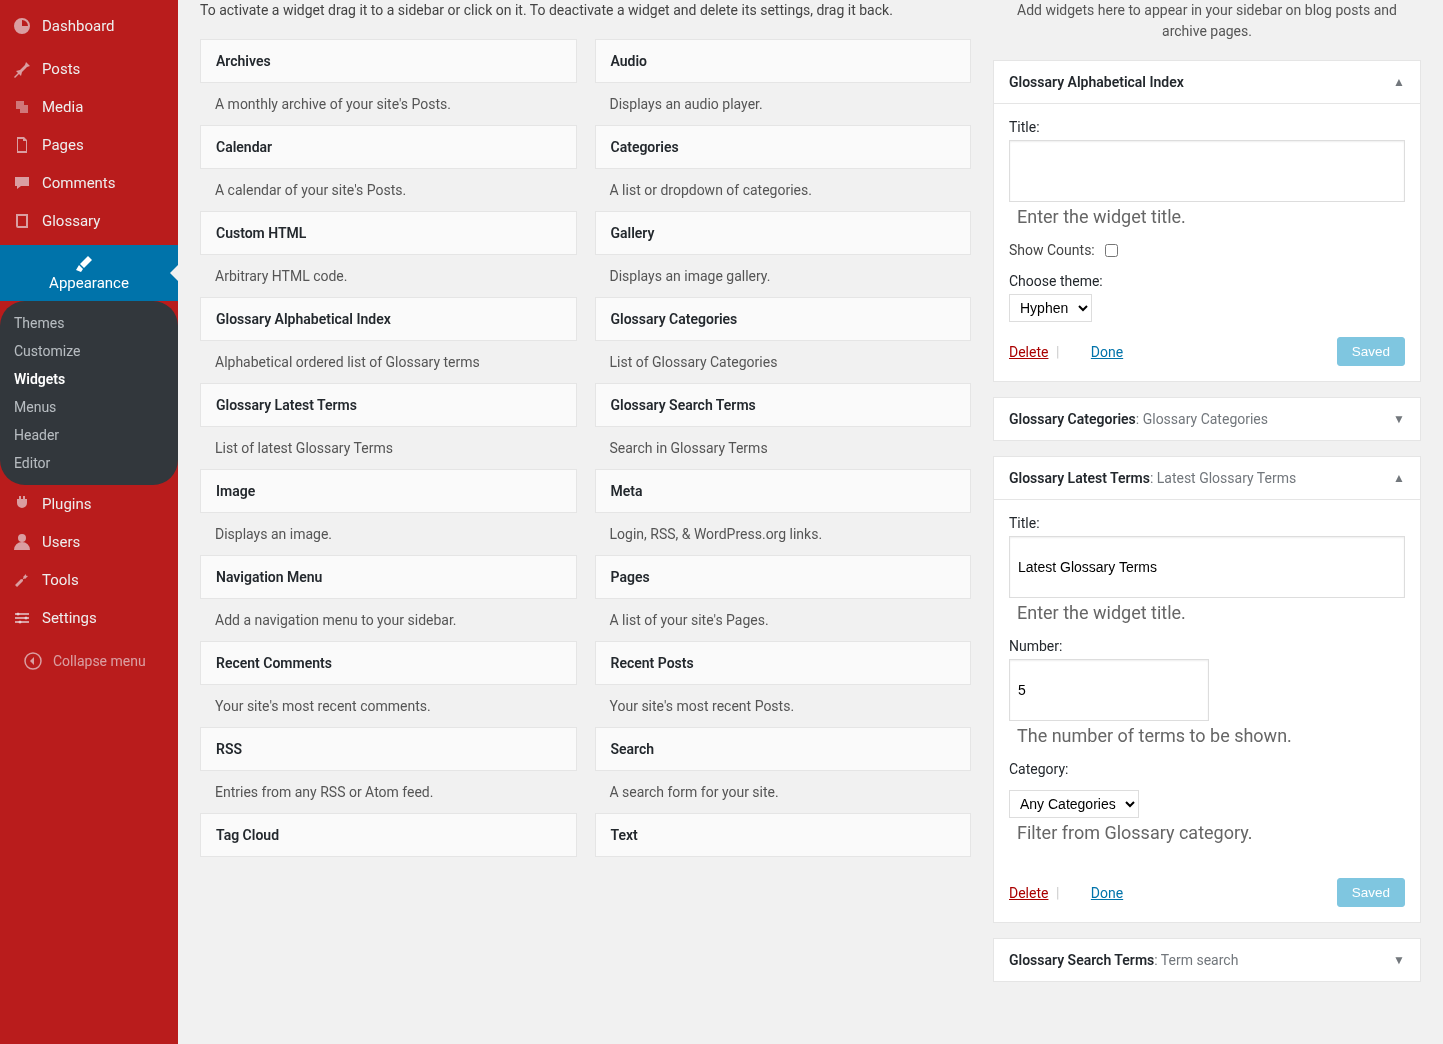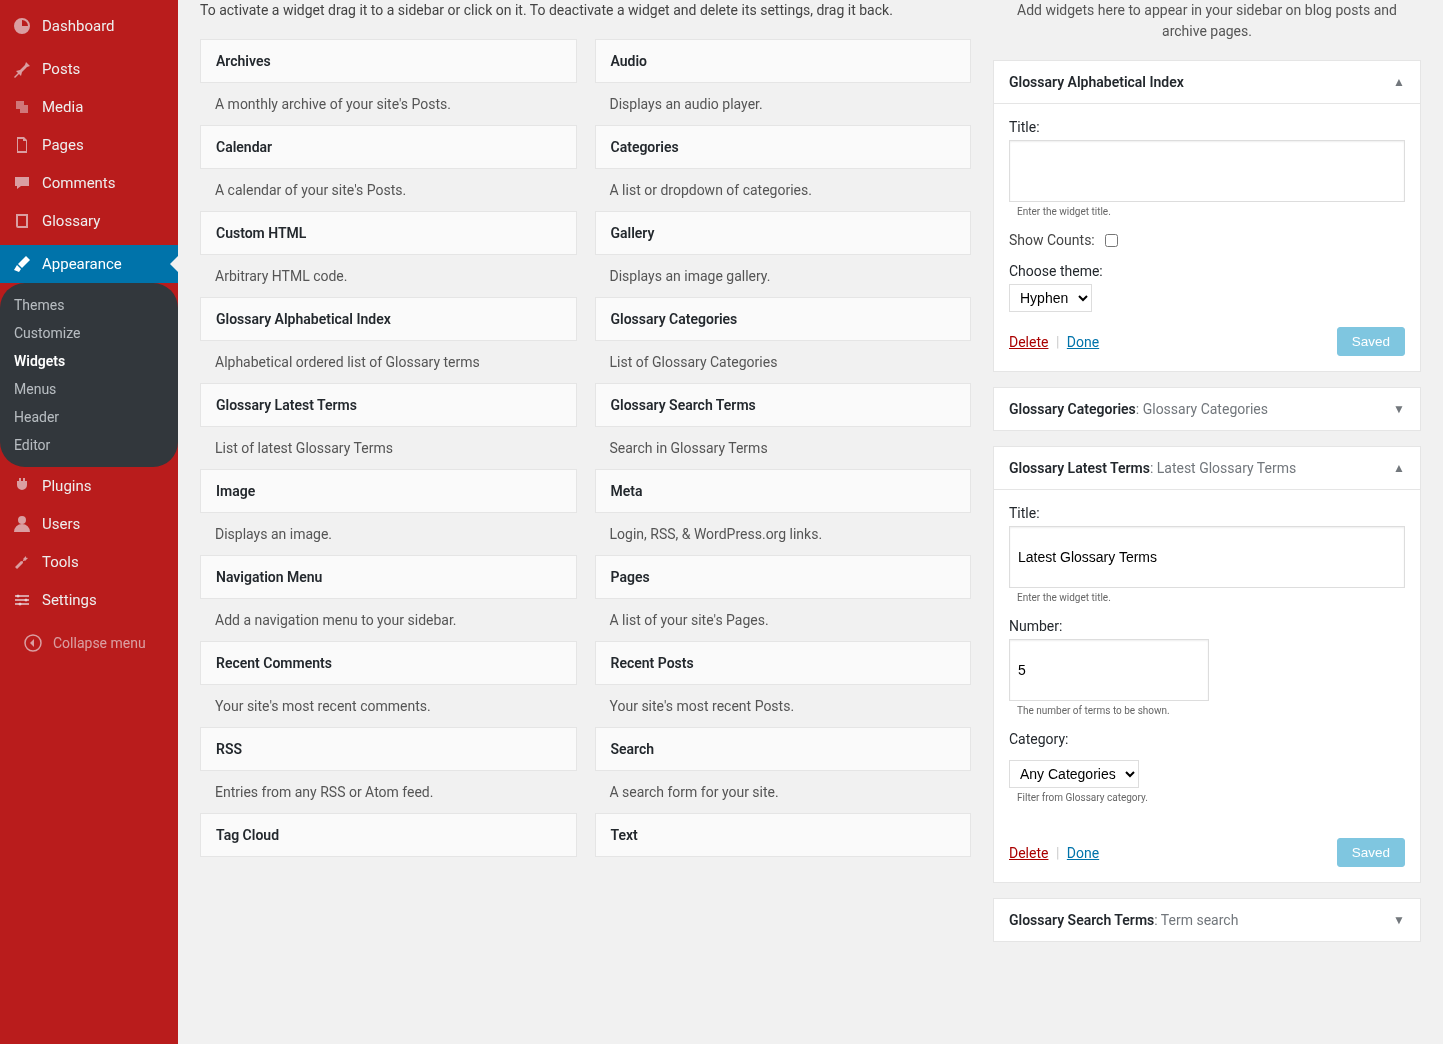--- a/index.html
+++ b/index.html
@@ -25,20 +25,21 @@
   padding: 9px 12px;
   color: #eee;
   cursor: pointer;
   font-size: 15px;
   position: relative;
 }
 .sidebar-item.active {
   background: #0073aa;
   color: #fff;
   font-weight: 400;
+  flex-direction: column;
 }
 .sidebar-item.active::after {
   content: '';
   position: absolute;
   right: 0;
   top: 50%;
   transform: translateY(-50%);
   border: 8px solid transparent;
   border-right-color: #f1f1f1;
 }
@@ -161,21 +162,21 @@
 .text-input {
   width: 100%;
   padding: 22px 8px;
   border: 1px solid #ddd;
   font-size: 14px;
   background: #fff;
   box-shadow: inset 0 1px 2px rgba(0,0,0,0.07);
 }
 .text-input.small { width: 200px; }
 .hint {
-  font-size: 10px;
+  font-size: 18px;
   color: #666;
   margin-top: 4px;
   margin-left: 8px;
 }
 .checkbox-row {
   display: flex;
   align-items: center;
   gap: 10px;
   font-size: 14px;
 }
@@ -187,21 +188,21 @@
   height: 28px;
 }
 .panel-footer {
   display: flex;
   justify-content: space-between;
   align-items: center;
   margin-top: 10px;
 }
 .footer-links { font-size: 14px; }
 .link-delete { color: #a00; text-decoration: underline; cursor: pointer; }
-.link-done { color: #0073aa; text-decoration: underline; cursor: pointer; }
+.link-done { color: #0073aa; text-decoration: underline; cursor: pointer; margin-left: 24px; }
 .sep { color: #ccc; margin: 0 4px; }
 .saved-btn {
   background: #7fc6e0;
   border: 1px solid #7fc6e0;
   color: #fff;
   padding: 6px 14px;
   border-radius: 3px;
   font-size: 13.5px;
   cursor: default;
 }

